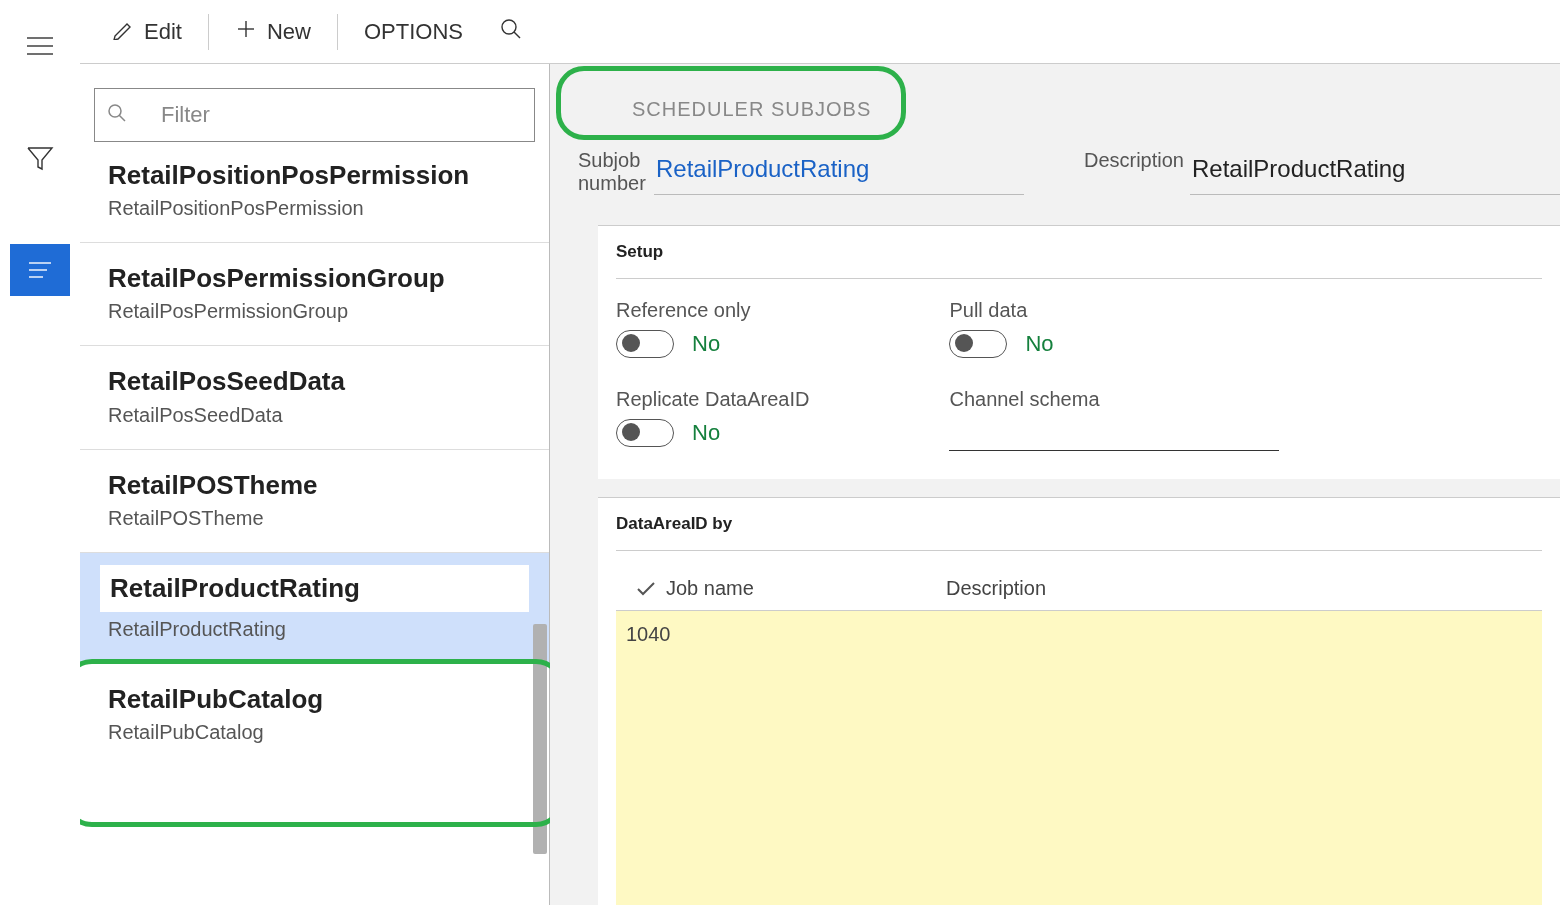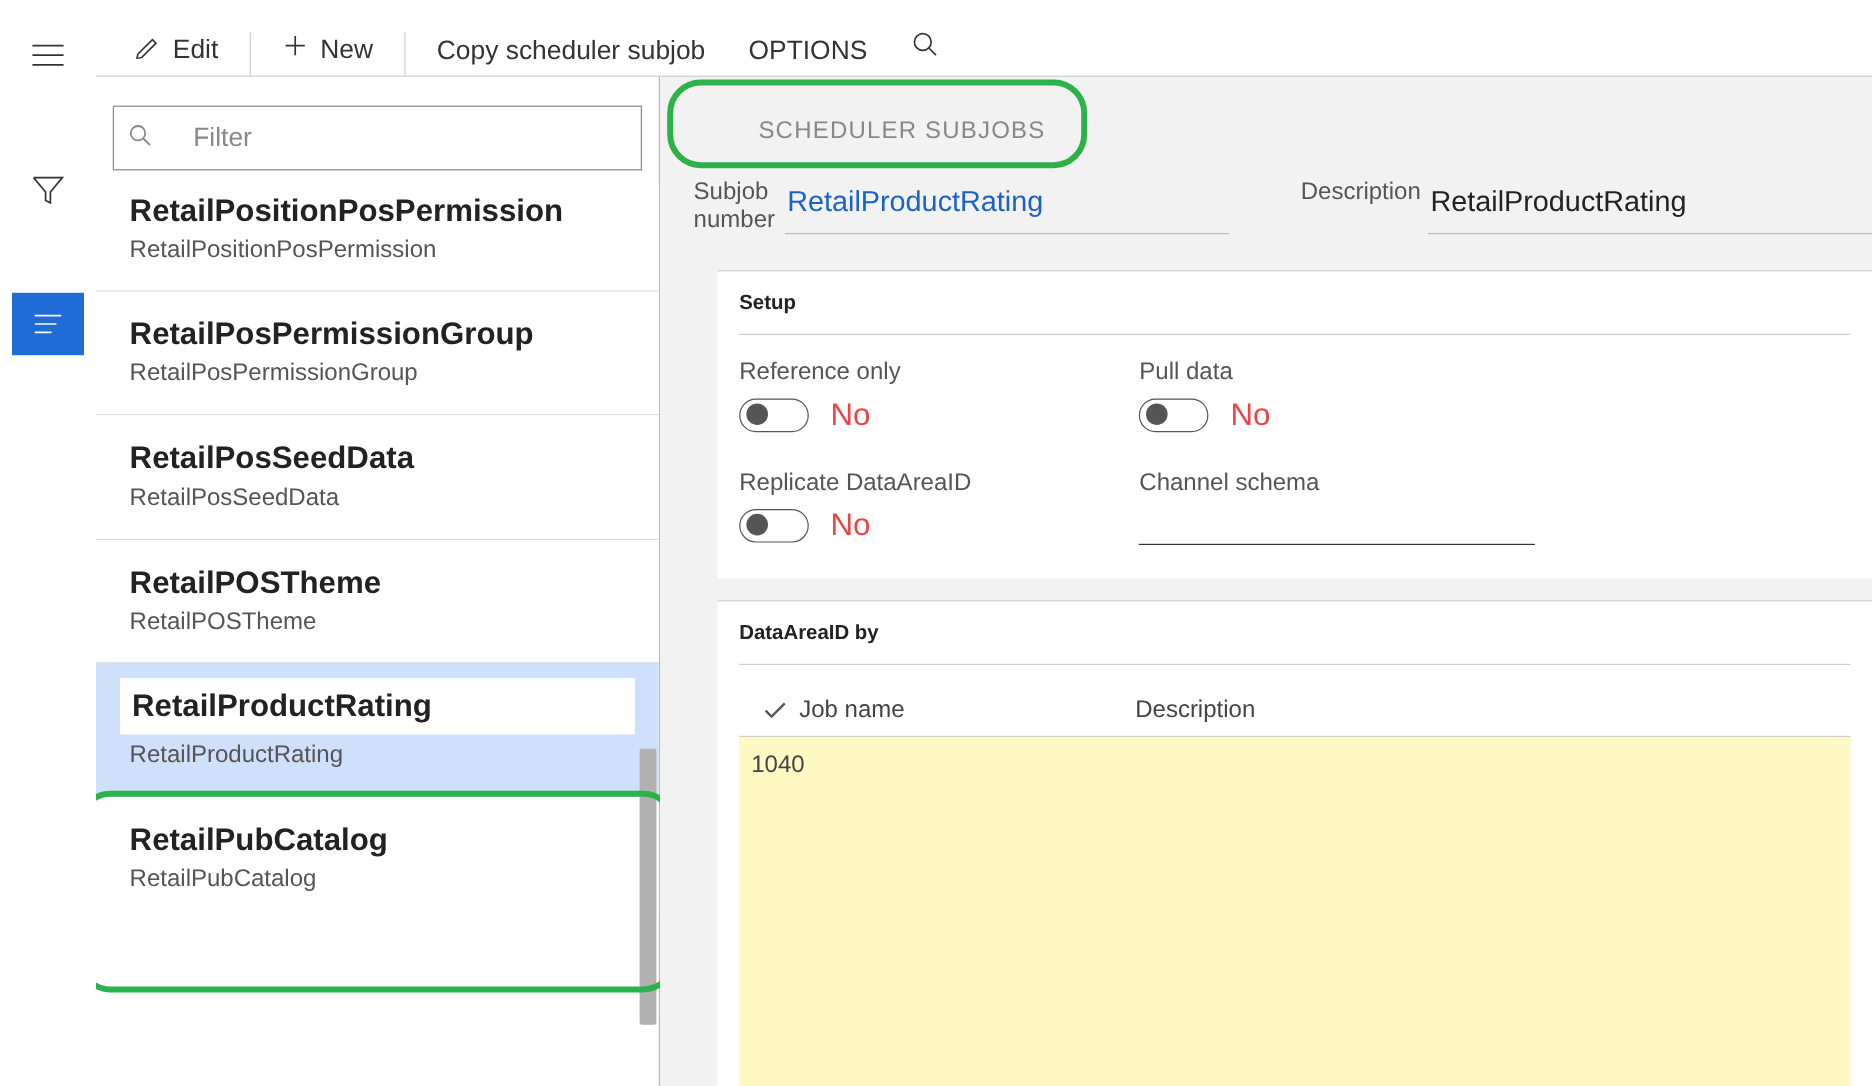--- a/index.html
+++ b/index.html
@@ -7,21 +7,21 @@
   .root { display: flex; height: 100%; }
   
   .rail { width: 80px; background: #fff; border-right: none; display: flex; flex-direction: column; align-items: center; padding-top: 20px; gap: 60px; }
   .rail-btn { width: 60px; height: 52px; display: flex; align-items: center; justify-content: center; cursor: pointer; }
   .rail-btn svg { stroke: #333; fill: none; stroke-width: 1.4; }
   .rail-btn.active { background: #1f6cd6; }
   .rail-btn.active svg { stroke: #fff; }
   
   .main { flex: 1; display: flex; flex-direction: column; }
   
-  .toolbar { height: 64px; border-bottom: 1px solid #ccc; display: flex; align-items: flex-end; padding: 0 14px; gap: 0; font-size: 22px; color: #333; }
+  .toolbar { height: 64px; border-bottom: 1px solid #ccc; display: flex; align-items: center; padding: 0 14px; gap: 0; font-size: 22px; color: #333; }
   .tbtn { display: flex; align-items: center; gap: 10px; padding: 8px 18px; cursor: pointer; }
   .tbtn svg { stroke: #333; fill: none; stroke-width: 1.4; }
   .tdiv { width: 1px; height: 36px; background: #ccc; margin: 0 8px; }
   
   .body { flex: 1; display: flex; overflow: hidden; }
   .listpane { width: 470px; border-right: 1px solid #bbb; display: flex; flex-direction: column; background: #fff; position: relative; }
   .filterwrap { padding: 24px 14px 12px 14px; }
   .filter { width: 100%; border: 1px solid #888; height: 54px; display: flex; align-items: center; padding: 0 12px; gap: 10px; }
   .filter input { border: none; outline: none; font-size: 22px; flex: 1; color: #333; margin-left: 24px; }
   .filter input::placeholder { color: #888; }
@@ -44,21 +44,21 @@
   .fval { font-size: 24px; color: #1a62c6; border-bottom: 1px solid #bbb; padding: 6px 2px 8px 2px; min-width: 370px; }
   .fval.plain { color: #222; }
   .section { background: #fff; margin: 0 0 18px 48px; border-top: 1px solid #ccc; padding: 16px 18px 28px 18px; }
   .stitle { font-size: 17px; font-weight: 600; color: #222; padding-bottom: 16px; border-bottom: 1px solid #ccc; margin-bottom: 20px; }
   .grid { display: flex; gap: 140px; }
   .col { display: flex; flex-direction: column; gap: 30px; }
   .toggle-row .lbl { font-size: 20px; color: #555; margin-bottom: 8px; display: block; }
   .toggle { display: flex; align-items: center; gap: 18px; }
   .switch { width: 58px; height: 28px; border: 1.5px solid #555; border-radius: 20px; position: relative; cursor: pointer; }
   .switch::after { content: ""; width: 18px; height: 18px; background: #555; border-radius: 50%; position: absolute; top: 3px; left: 5px; }
-  .tval { font-size: 26px; color: #ef4444; }
+  .tval { font-size: 22px; color: #15803d; }
   .chinput { border: none; border-bottom: 1.5px solid #333; background: transparent; width: 330px; height: 32px; font-size: 20px; }
   .tablehdr { display: flex; padding: 6px 10px 10px 10px; border-bottom: 1px solid #ccc; align-items: center; }
   .chk { width: 40px; display: flex; justify-content: center; }
   .coln { flex: 0 0 280px; font-size: 20px; color: #444; }
   .cold { flex: 1; font-size: 20px; color: #444; }
   .trow { display: flex; padding: 12px 10px; background: #fef9c3; font-size: 22px; color: #222; flex-direction: column; }
 </style>
 </head>
 <body>
 
@@ -98,23 +98,20 @@
       <div class="tdiv"></div>
       <div class="tbtn">
         <span><svg width="22" height="22">
               <line x1="11" y1="3" x2="11" y2="19"></line>
               <line x1="3" y1="11" x2="19" y2="11"></line>
             </svg></span>
         <span>New</span>
       </div>
       <div class="tdiv"></div>
       <div class="tbtn">
-        <span>Copy scheduler subjob</span>
-      </div>
-      <div class="tbtn">
         <span>OPTIONS</span>
       </div>
       <div class="tbtn">
         <span><svg width="24" height="24">
               <circle cx="10" cy="10" r="7"></circle>
               <line x1="15" y1="15" x2="21" y2="21"></line>
             </svg></span>
       </div>
     </div>
 

